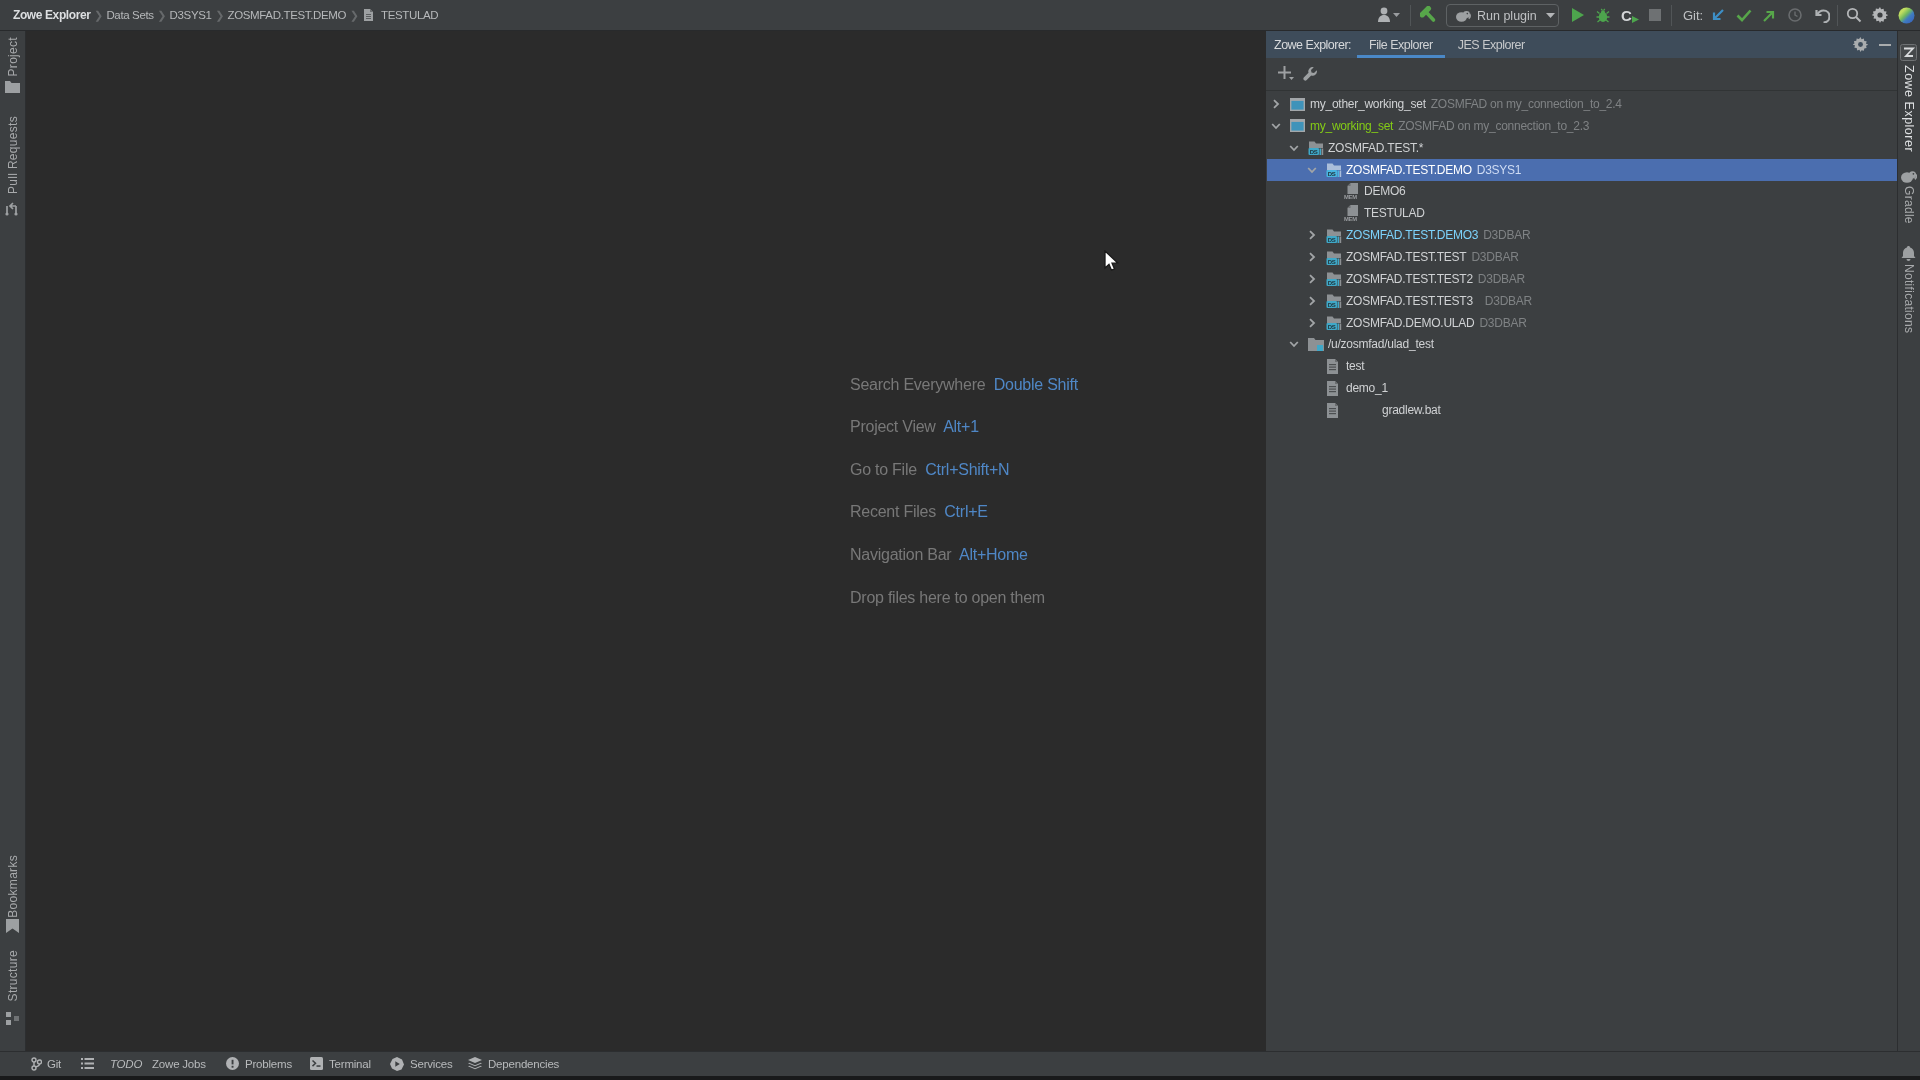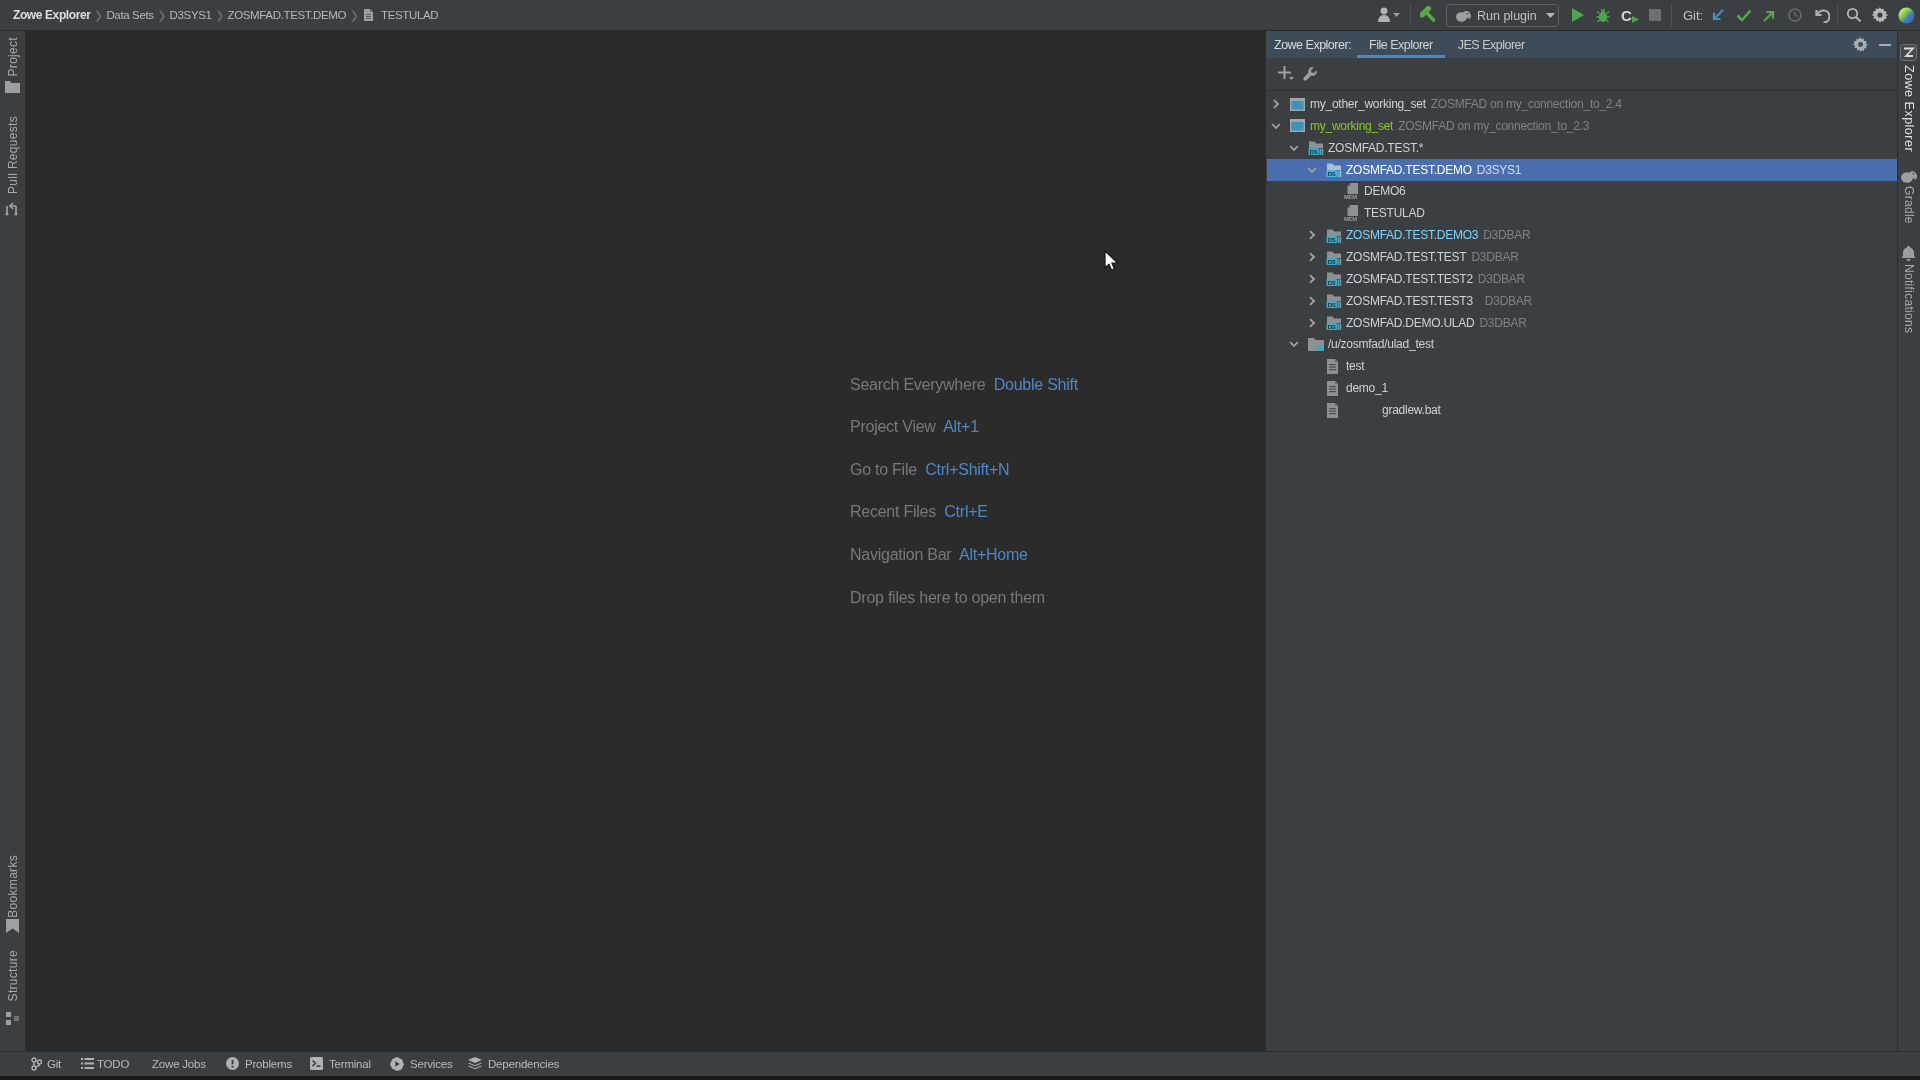--- a/index.html
+++ b/index.html
@@ -512,21 +512,21 @@
   </div>
   <div class="abs st" style="left:81px;">
     <svg width="13" height="11" viewBox="0 0 13 11" fill="#b0b2b4">
         <rect x="0" y="0" width="2" height="2"></rect>
         <rect x="3.5" y="0" width="9.5" height="2"></rect>
         <rect x="0" y="4.5" width="2" height="2"></rect>
         <rect x="3.5" y="4.5" width="9.5" height="2"></rect>
         <rect x="0" y="9" width="2" height="2"></rect>
         <rect x="3.5" y="9" width="9.5" height="2"></rect>
       </svg>
-    <span style="margin-left:3px;">TODO</span>
+    <span style="margin-left:16px;font-style:italic;">TODO</span>
   </div>
   <div class="abs st" style="left:152px;">Zowe Jobs</div>
   <div class="abs st" style="left:226px;">
     <svg width="13" height="13" viewBox="0 0 13 13">
         <circle cx="6.5" cy="6.5" r="6.5" fill="#b0b2b4"></circle>
         <rect x="5.6" y="2.8" width="1.9" height="4.6" fill="#3c3f41"></rect>
         <rect x="5.6" y="8.8" width="1.9" height="1.9" fill="#3c3f41"></rect>
       </svg>
     <span style="margin-left:6px;">Problems</span>
   </div>

